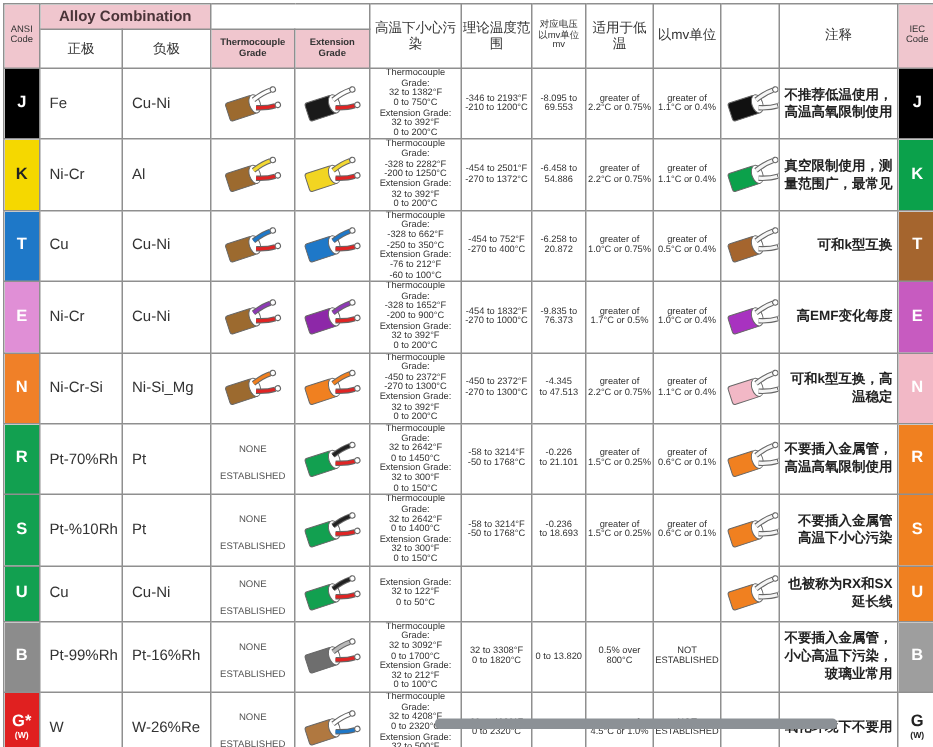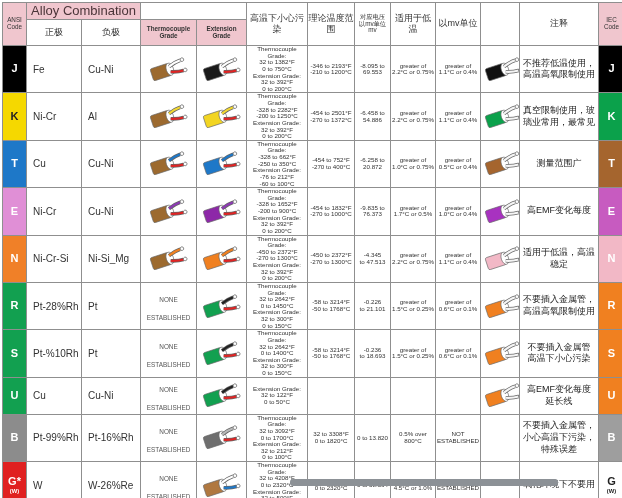--- a/index.html
+++ b/index.html
@@ -2,30 +2,30 @@
 <html><head>
 <meta charset="utf-8">
 <style>
   html,body{margin:0;padding:0;overflow:hidden;}
   body{width:622px;height:498px;background:#fff;position:relative;
        font-family:"Liberation Sans","DejaVu Sans",sans-serif;color:#222;}
   table{border-collapse:collapse;table-layout:fixed;width:612px;margin:2px 0 0 2px;}
   th,td{border:1px solid #8f8f8f;padding:0;overflow:hidden;vertical-align:middle;text-align:center;}
   thead th{background:#f0c6ce;color:#4a3438;}
   thead .white{background:#ffffff;}
-  .hdr-en{font-size:13px;font-weight:normal;line-height:1.1;}
+  .hdr-en{font-size:10px;font-weight:bold;line-height:1.1;}
   .hdr-cn{font-size:9px;font-weight:normal;color:#333;line-height:1.25;}
   .hdr-tiny{font-size:6.3px;line-height:1.1;color:#333;font-weight:normal;}
   .codecell{font-weight:bold;}
   .code{font-size:11px;line-height:1.05;font-weight:bold;}
   .sub{font-size:5.8px;line-height:1.1;font-weight:bold;}
   .alloy{font-size:10px;color:#333;text-align:left;padding-left:6px;font-weight:normal;}
   .tiny{font-size:6.2px;line-height:1.07;white-space:pre-line;color:#333;}
   .none{font-size:6.4px;color:#555;line-height:1.1;white-space:pre-line;}
-  .note{font-size:9px;color:#222;text-align:center;padding:1px 3px;line-height:1.3;}
+  .note{font-size:9px;color:#222;text-align:right;padding:1px 3px;line-height:1.3;font-weight:bold;}
   svg.cable{width:46px;height:27px;display:block;margin:0 auto;}
   
   tbody tr:nth-child(1){height:36px;} tbody tr:nth-child(2){height:39px;}
   tbody tr:nth-child(3){height:38px;} tbody tr:nth-child(4){height:39px;}
   tbody tr:nth-child(5){height:38px;} tbody tr:nth-child(6){height:38px;}
   tbody tr:nth-child(7){height:37px;} tbody tr:nth-child(8){height:24px;}
   tbody tr:nth-child(9){height:39px;} tbody tr:nth-child(10){height:38px;}
   tbody tr:nth-child(11){height:39px;} tbody tr:nth-child(12){height:39px;}
   thead tr:nth-child(1){height:17px;} thead tr:nth-child(2){height:26px;}
   .scrollbar{position:absolute;left:290px;top:479px;width:268px;height:7px;
@@ -204,21 +204,21 @@
           <ellipse cx="24" cy="15" rx="4" ry="7" fill="#ffffff" stroke="#666" stroke-width="0.7"></ellipse>
           <path d="M24 12 Q32 9 38 9" fill="none" stroke="#666" stroke-width="4"></path>
           <path d="M24 12 Q32 9 38 9" fill="none" stroke-width="2.4" stroke="#f5f5f5"></path>
           <circle cx="40" cy="9" r="2" fill="#fff" stroke="#666" stroke-width="0.8"></circle>
           <path d="M24 18 Q32 21 38 21" fill="none" stroke="#666" stroke-width="4"></path>
           <path d="M24 18 Q32 21 38 21" fill="none" stroke-width="2.4" stroke="#f5f5f5"></path>
           <circle cx="40" cy="21" r="2" fill="#fff" stroke="#666" stroke-width="0.8"></circle>
         </g>
       </svg>
     </td>
-    <td class="note">真空限制使用，玻璃业常用，最常见</td>
+    <td class="note">真空限制使用，测量范围广，最常见</td>
     <td class="codecell" style="background: rgb(11, 161, 75); color: rgb(255, 255, 255);">
       <div class="code">K</div>
       <div class="sub"></div>
     </td>
   </tr>
 
   <tr>
     <td class="codecell" style="background: rgb(30, 120, 200); color: rgb(255, 255, 255);">
       <div class="code">T</div>
       <div class="sub"></div>
@@ -275,21 +275,21 @@
           <ellipse cx="24" cy="15" rx="4" ry="7" fill="#ffffff" stroke="#666" stroke-width="0.7"></ellipse>
           <path d="M24 12 Q32 9 38 9" fill="none" stroke="#666" stroke-width="4"></path>
           <path d="M24 12 Q32 9 38 9" fill="none" stroke-width="2.4" stroke="#f5f5f5"></path>
           <circle cx="40" cy="9" r="2" fill="#fff" stroke="#666" stroke-width="0.8"></circle>
           <path d="M24 18 Q32 21 38 21" fill="none" stroke="#666" stroke-width="4"></path>
           <path d="M24 18 Q32 21 38 21" fill="none" stroke-width="2.4" stroke="#f5f5f5"></path>
           <circle cx="40" cy="21" r="2" fill="#fff" stroke="#666" stroke-width="0.8"></circle>
         </g>
       </svg>
     </td>
-    <td class="note">测量范围广</td>
+    <td class="note">可和k型互换</td>
     <td class="codecell" style="background: rgb(165, 101, 46); color: rgb(255, 255, 255);">
       <div class="code">T</div>
       <div class="sub"></div>
     </td>
   </tr>
 
   <tr>
     <td class="codecell" style="background: rgb(224, 143, 214); color: rgb(255, 255, 255);">
       <div class="code">E</div>
       <div class="sub"></div>
@@ -417,33 +417,33 @@
           <ellipse cx="24" cy="15" rx="4" ry="7" fill="#ffffff" stroke="#666" stroke-width="0.7"></ellipse>
           <path d="M24 12 Q32 9 38 9" fill="none" stroke="#666" stroke-width="4"></path>
           <path d="M24 12 Q32 9 38 9" fill="none" stroke-width="2.4" stroke="#f5f5f5"></path>
           <circle cx="40" cy="9" r="2" fill="#fff" stroke="#666" stroke-width="0.8"></circle>
           <path d="M24 18 Q32 21 38 21" fill="none" stroke="#666" stroke-width="4"></path>
           <path d="M24 18 Q32 21 38 21" fill="none" stroke-width="2.4" stroke="#f5f5f5"></path>
           <circle cx="40" cy="21" r="2" fill="#fff" stroke="#666" stroke-width="0.8"></circle>
         </g>
       </svg>
     </td>
-    <td class="note">适用于低温，高温稳定</td>
+    <td class="note">可和k型互换，高温稳定</td>
     <td class="codecell" style="background: rgb(242, 184, 198); color: rgb(255, 255, 255);">
       <div class="code">N</div>
       <div class="sub"></div>
     </td>
   </tr>
 
   <tr>
     <td class="codecell" style="background: rgb(18, 160, 80); color: rgb(255, 255, 255);">
       <div class="code">R</div>
       <div class="sub"></div>
     </td>
-    <td class="alloy">Pt-28%Rh</td>
+    <td class="alloy">Pt-70%Rh</td>
     <td class="alloy">Pt</td>
     <td>
       <span class="none">NONE
 ESTABLISHED</span>
       
     </td>
     <td>
       <svg class="cable" viewBox="0 0 46 30">
         <g transform="rotate(-18 23 15)">
           <rect x="3" y="8" width="21" height="14" rx="2" stroke="#666" stroke-width="0.7" fill="#12a050"></rect>
@@ -593,21 +593,21 @@
           <ellipse cx="24" cy="15" rx="4" ry="7" fill="#ffffff" stroke="#666" stroke-width="0.7"></ellipse>
           <path d="M24 12 Q32 9 38 9" fill="none" stroke="#666" stroke-width="4"></path>
           <path d="M24 12 Q32 9 38 9" fill="none" stroke-width="2.4" stroke="#f5f5f5"></path>
           <circle cx="40" cy="9" r="2" fill="#fff" stroke="#666" stroke-width="0.8"></circle>
           <path d="M24 18 Q32 21 38 21" fill="none" stroke="#666" stroke-width="4"></path>
           <path d="M24 18 Q32 21 38 21" fill="none" stroke-width="2.4" stroke="#f5f5f5"></path>
           <circle cx="40" cy="21" r="2" fill="#fff" stroke="#666" stroke-width="0.8"></circle>
         </g>
       </svg>
     </td>
-    <td class="note">高EMF变化每度 延长线</td>
+    <td class="note">也被称为RX和SX 延长线</td>
     <td class="codecell" style="background: rgb(240, 128, 32); color: rgb(255, 255, 255);">
       <div class="code">U</div>
       <div class="sub"></div>
     </td>
   </tr>
 
   <tr>
     <td class="codecell" style="background: rgb(140, 140, 140); color: rgb(255, 255, 255);">
       <div class="code">B</div>
       <div class="sub"></div>
@@ -641,21 +641,21 @@
 0 to 100°C</td>
     <td class="tiny">32 to 3308°F
 0 to 1820°C</td>
     <td class="tiny">0 to 13.820</td>
     <td class="tiny">0.5% over 800°C</td>
     <td class="tiny">NOT
 ESTABLISHED</td>
     <td>
       
     </td>
-    <td class="note">不要插入金属管，小心高温下污染，特殊误差</td>
+    <td class="note">不要插入金属管，小心高温下污染，玻璃业常用</td>
     <td class="codecell" style="background: rgb(158, 158, 158); color: rgb(255, 255, 255);">
       <div class="code">B</div>
       <div class="sub"></div>
     </td>
   </tr>
 
   <tr>
     <td class="codecell" style="background: rgb(224, 32, 32); color: rgb(255, 255, 255);">
       <div class="code">G*</div>
       <div class="sub">(W)</div>

